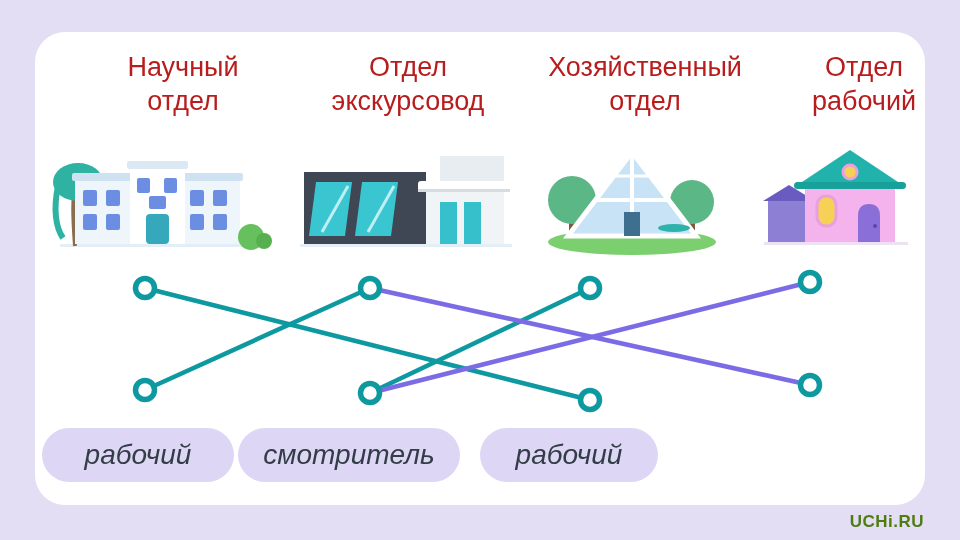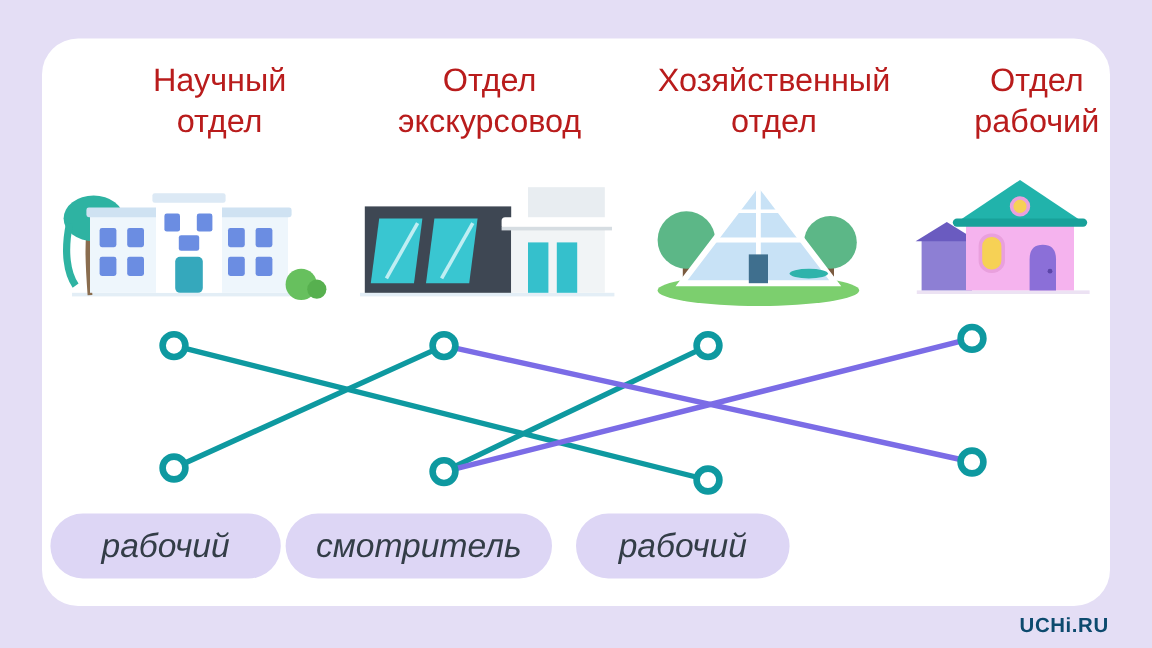--- a/index.html
+++ b/index.html
@@ -7,21 +7,21 @@
   body { font-family:"Liberation Sans", sans-serif; }
   .stage { position:relative; width:960px; height:540px; background:#e4def5; overflow:hidden; }
   .card { position:absolute; left:35px; top:32px; width:890px; height:473px; background:#ffffff; border-radius:30px; }
   .dept-label { position:absolute; top:50px; transform:translateX(-50%); text-align:center;
                 font-size:27px; line-height:34px; color:#b91c1c; white-space:nowrap;margin-left:18px; }
   .building { position:absolute; }
   .answer-pill { position:absolute; top:428px; height:54px; background:#ddd6f5; border-radius:27px;
                  display:flex; align-items:center; justify-content:center;
                  font-size:28px; color:#333d47;font-style:italic; }
   #match-layer { position:absolute; left:0; top:0; }
-  .watermark { position:absolute; right:36px; bottom:8px; color:#0c4a6e; font-weight:bold;
+  .watermark { position:absolute; right:36px; bottom:8px; color:#4d7c0f; font-weight:bold;
                font-size:17px; letter-spacing:0.5px; }
 </style>
 </head>
 <body>
 
 <div class="stage">
 
   <div class="card"></div>
 
   <div class="dept-label" style="left:165px">

